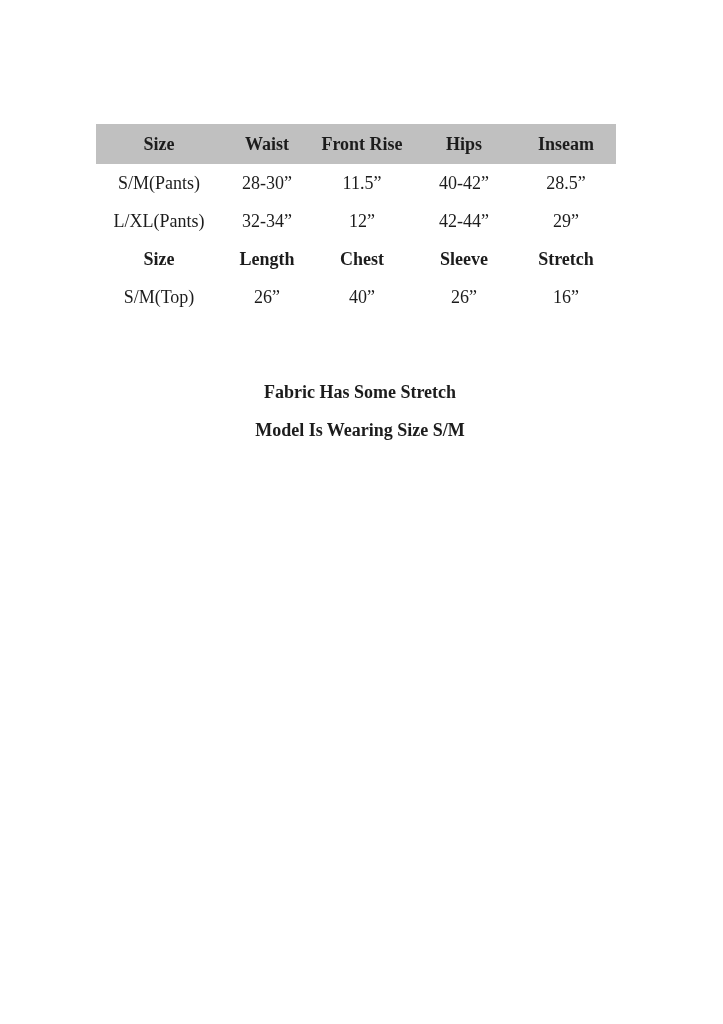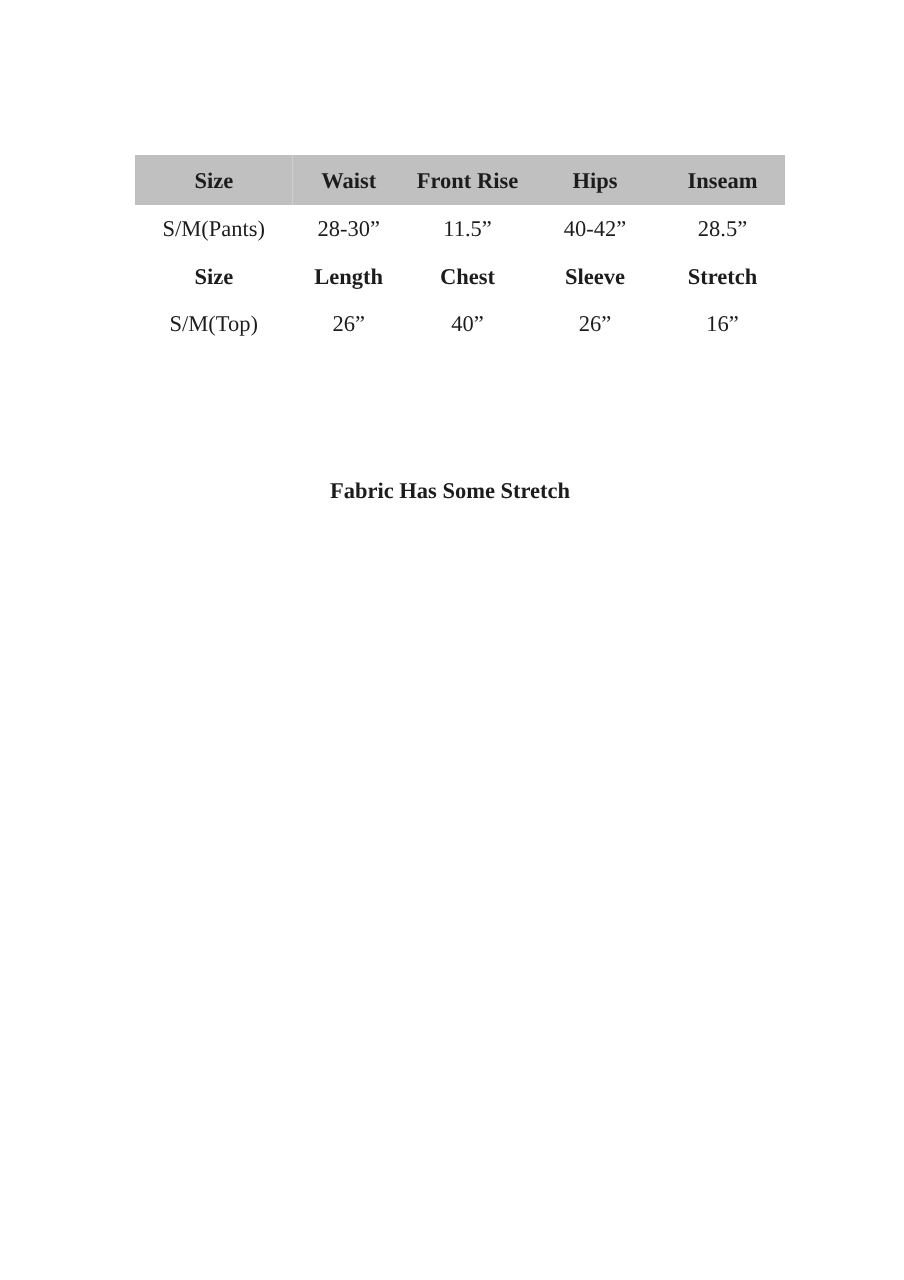--- a/index.html
+++ b/index.html
@@ -16,21 +16,21 @@
   }
   .page {
     position: relative;
     width: 723px;
     height: 1024px;
     background: var(--page_bg);
     overflow: hidden;
   }
   table.size-table {
     position: absolute;
-    left: 108px;
+    left: 96px;
     top: 124px;
     width: 520px;
     border-collapse: collapse;
     table-layout: fixed;
   }
   .size-table th, .size-table td {
     text-align: center;
     vertical-align: middle;
     font-size: 18px;
     font-weight: normal;
@@ -80,34 +80,42 @@
         <th>Hips</th>
         <th>Inseam</th>
       </tr>
       <tr class="data-row">
         <td>S/M(Pants)</td>
         <td>28-30”</td>
         <td>11.5”</td>
         <td>40-42”</td>
         <td>28.5”</td>
       </tr>
+      <tr class="data-row">
+        <td>L/XL(Pants)</td>
+        <td>32-34”</td>
+        <td>12”</td>
+        <td>42-44”</td>
+        <td>29”</td>
+      </tr>
       <tr class="subheader-row">
         <th>Size</th>
         <th>Length</th>
         <th>Chest</th>
         <th>Sleeve</th>
         <th>Stretch</th>
       </tr>
       <tr class="data-row">
         <td>S/M(Top)</td>
         <td>26”</td>
         <td>40”</td>
         <td>26”</td>
         <td>16”</td>
       </tr>
     </tbody>
   </table>
 
   <div class="notes">
     <div class="note">Fabric Has Some Stretch</div>
+    <div class="note">Model Is Wearing Size S/M</div>
   </div>
 
 </div>
 
 </body></html>

